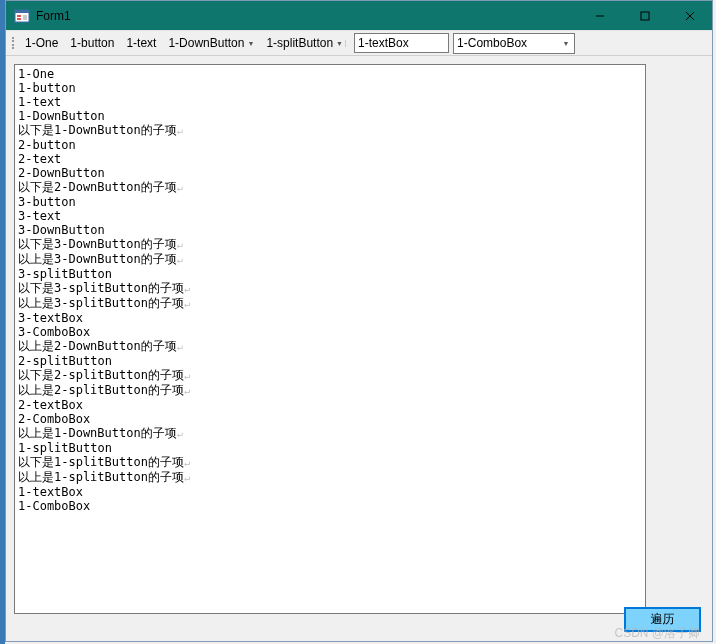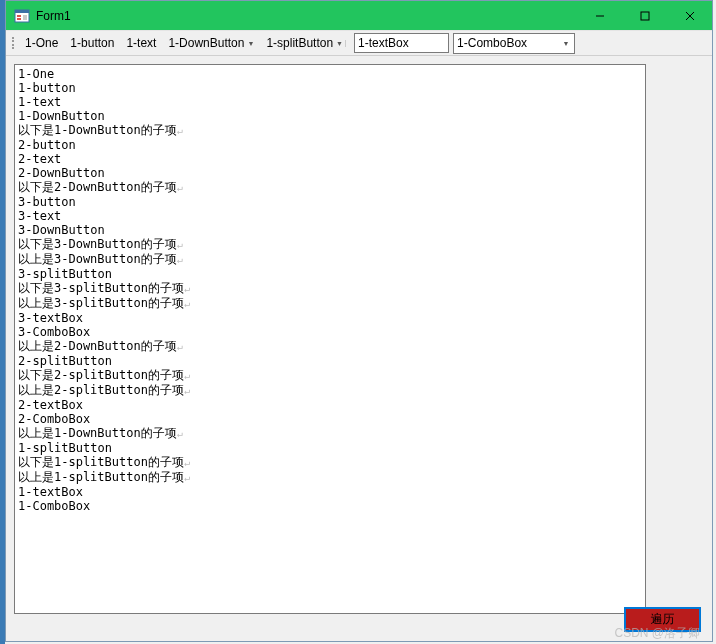--- a/index.html
+++ b/index.html
@@ -15,21 +15,21 @@
       width: 708px;
       height: 642px;
       background: #f0f0f0;
       border: 1px solid #7e9ab5;
       position: absolute;
       left: 5px;
       top: 0;
     }
     .titlebar {
       height: 30px;
-      background: #22c55e;
+      background: #0f766e;
       display: flex;
       align-items: center;
       border-bottom: 1px solid #e5e5e5;
     }
     .form-icon {
       width: 16px;
       height: 16px;
       margin-left: 8px;
       margin-right: 6px;
       display: inline-block;
@@ -140,21 +140,21 @@
     .para-mark {
       color: #bfbfbf;
       font-size: 10px;
     }
     .btn {
       position: absolute;
       right: 12px;
       bottom: 10px;
       width: 75px;
       height: 23px;
-      background: #b91c1c;
+      background: #7dd3fc;
       border: 1px solid #0078d7;
       outline: 1px solid #0078d7;
       font-size: 12px;
       display: flex;
       align-items: center;
       justify-content: center;
     }
     .watermark {
       position: absolute;
       right: 16px;

